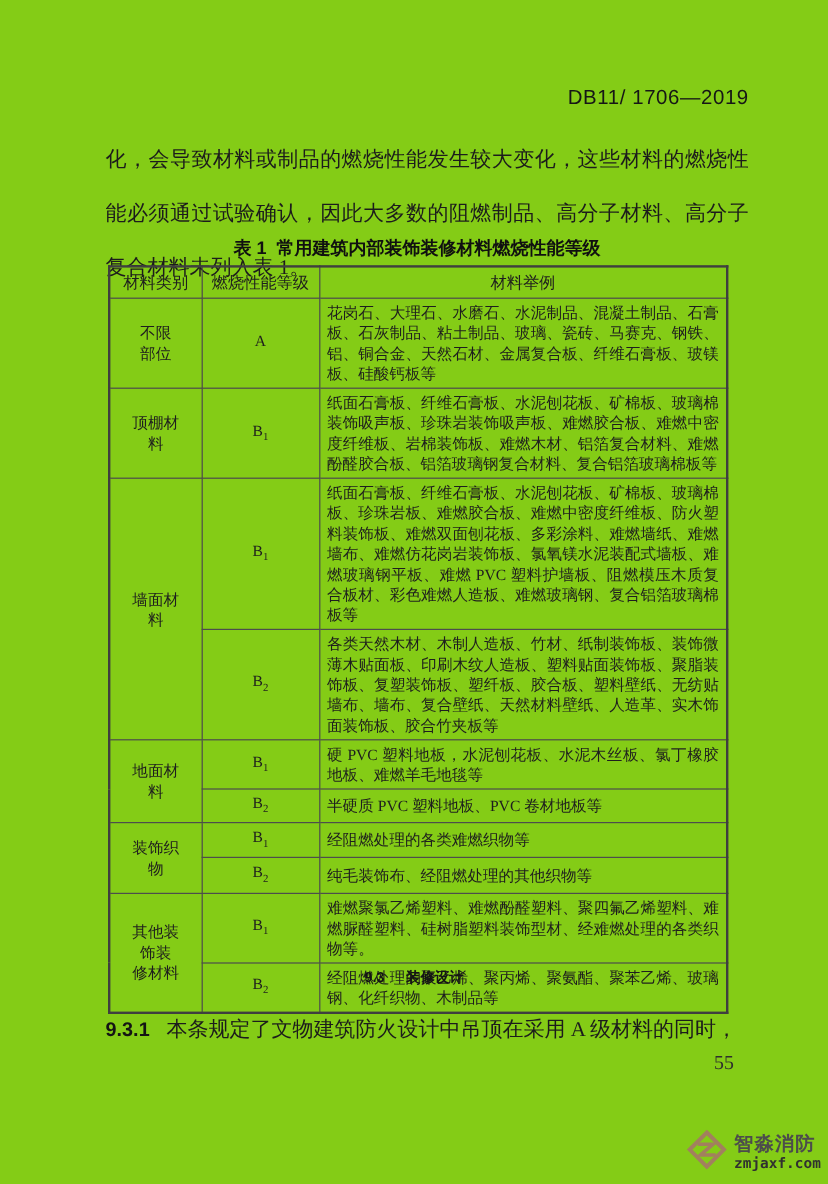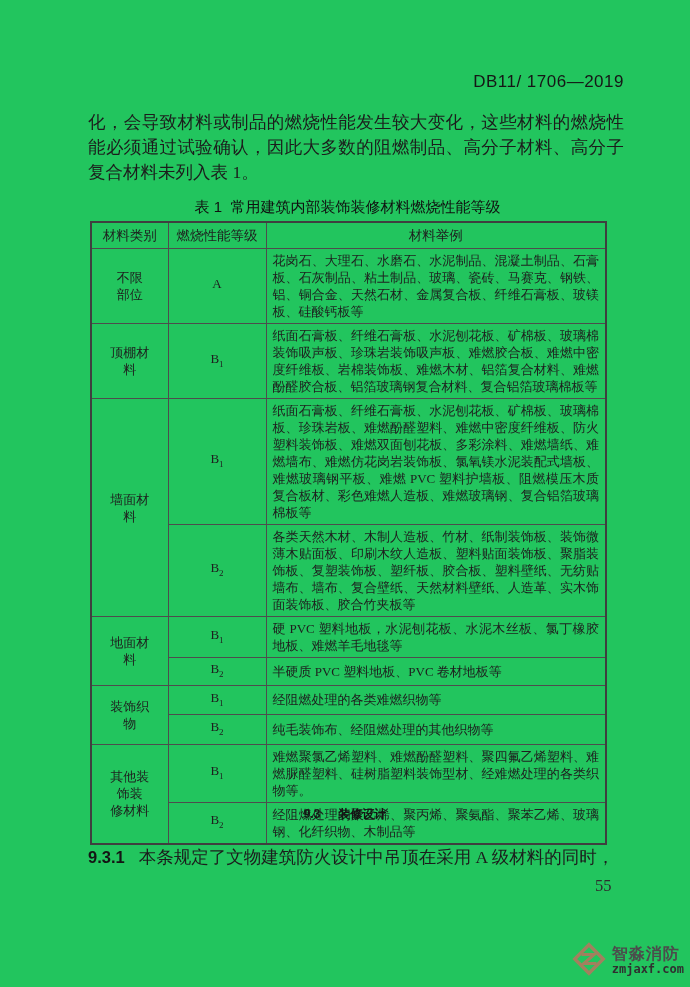--- a/index.html
+++ b/index.html
@@ -1,33 +1,33 @@
 <!DOCTYPE html>
 <html><head>
 <meta charset="utf-8">
 <style>
   html,body { margin:0; padding:0; background:#e8e8e8; }
   .page {
     position:relative; width:690px; height:987px; margin:0 auto;
-    background:#22c55e; overflow:hidden;
+    background:#84cc16; overflow:hidden;
     font-family:"Liberation Serif","DejaVu Serif",serif; color:#1f1f1f;
   }
   .doc-code {
     position:absolute; top:72px; right:66px;
     font-family:"Liberation Sans","DejaVu Sans",sans-serif;
     font-size:17px; letter-spacing:0.5px; color:#161616;
   }
   .intro {
     position:absolute; top:110px; left:88px; width:536px; margin:0;
-    font-size:17.5px; line-height:25px; text-align:justify; color:#1c1c1c;
+    font-size:17.5px; line-height:45px; text-align:justify; color:#1c1c1c;
   }
   .table-title {
     position:absolute; top:198px; left:90px; width:515px; text-align:center;
     font-family:"Liberation Sans","DejaVu Sans",sans-serif;
-    font-weight:normal; font-size:15px; color:#101010;
+    font-weight:bold; font-size:15px; color:#101010;
   }
   table.tbl {
     position:absolute; top:221px; left:90px; width:515px;
     border-collapse:collapse; table-layout:fixed;
     font-size:13px; line-height:17px; color:#1e1e1e;
     border:2px solid #3f3f3f;
   }
   .tbl col.c1 { width:77px; } .tbl col.c2 { width:98px; } .tbl col.c3 { width:340px; }
   .tbl th, .tbl td { border:1px solid #4d4d4d; }
   .tbl th { font-weight:normal; font-size:13.5px; padding:4px 2px; text-align:center; }
@@ -102,21 +102,21 @@
 
       <tr>
         <td class="cat">顶棚材料</td>
         <td class="grade"><span>B</span><sub>1</sub></td>
         <td class="ex">纸面石膏板、纤维石膏板、水泥刨花板、矿棉板、玻璃棉装饰吸声板、珍珠岩装饰吸声板、难燃胶合板、难燃中密度纤维板、岩棉装饰板、难燃木材、铝箔复合材料、难燃酚醛胶合板、铝箔玻璃钢复合材料、复合铝箔玻璃棉板等</td>
       </tr>
 
       <tr>
         <td class="cat" rowspan="2">墙面材料</td>
         <td class="grade"><span>B</span><sub>1</sub></td>
-        <td class="ex">纸面石膏板、纤维石膏板、水泥刨花板、矿棉板、玻璃棉板、珍珠岩板、难燃酚醛塑料、难燃中密度纤维板、防火塑料装饰板、难燃双面刨花板、多彩涂料、难燃墙纸、难燃墙布、难燃仿花岗岩装饰板、氯氧镁水泥装配式墙板、难燃玻璃钢平板、难燃 PVC 塑料护墙板、阻燃模压木质复合板材、彩色难燃人造板、难燃玻璃钢、复合铝箔玻璃棉板等</td>
+        <td class="ex">纸面石膏板、纤维石膏板、水泥刨花板、矿棉板、玻璃棉板、珍珠岩板、难燃胶合板、难燃中密度纤维板、防火塑料装饰板、难燃双面刨花板、多彩涂料、难燃墙纸、难燃墙布、难燃仿花岗岩装饰板、氯氧镁水泥装配式墙板、难燃玻璃钢平板、难燃 PVC 塑料护墙板、阻燃模压木质复合板材、彩色难燃人造板、难燃玻璃钢、复合铝箔玻璃棉板等</td>
       </tr>
       <tr>
         <td class="grade"><span>B</span><sub>2</sub></td>
         <td class="ex">各类天然木材、木制人造板、竹材、纸制装饰板、装饰微薄木贴面板、印刷木纹人造板、塑料贴面装饰板、聚脂装饰板、复塑装饰板、塑纤板、胶合板、塑料壁纸、无纺贴墙布、墙布、复合壁纸、天然材料壁纸、人造革、实木饰面装饰板、胶合竹夹板等</td>
       </tr>
 
       <tr>
         <td class="cat" rowspan="2">地面材料</td>
         <td class="grade"><span>B</span><sub>1</sub></td>
         <td class="ex">硬 PVC 塑料地板，水泥刨花板、水泥木丝板、氯丁橡胶地板、难燃羊毛地毯等</td>

